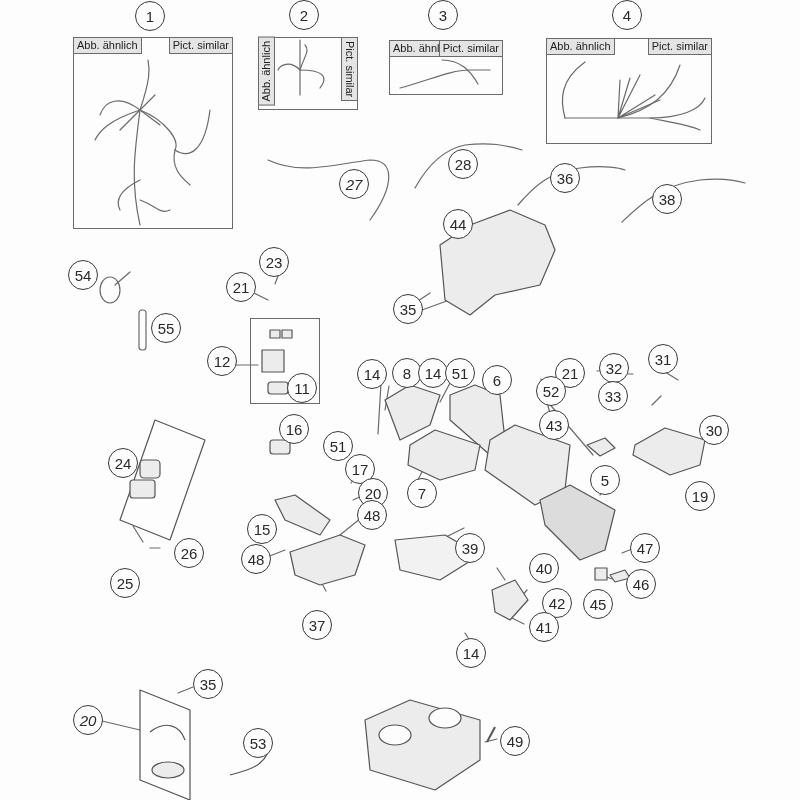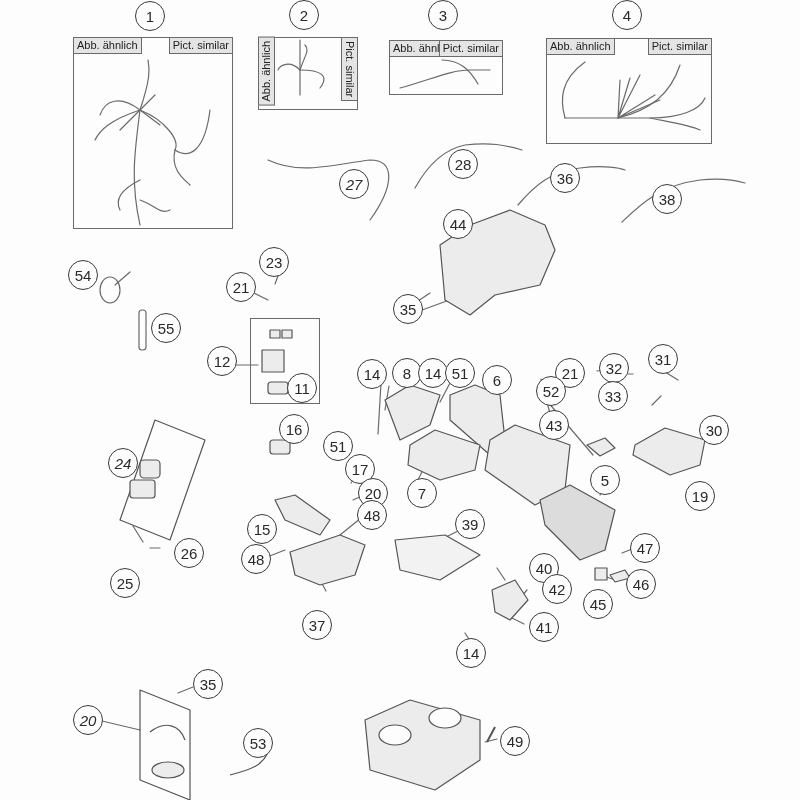--- a/index.html
+++ b/index.html
@@ -172,30 +172,30 @@
   <div class="callout" style="left:663px;top:359px;">31</div>
   <div class="callout" style="left:613px;top:396px;">33</div>
   <div class="callout" style="left:714px;top:430px;">30</div>
   <div class="callout" style="left:700px;top:496px;">19</div>
   <div class="callout" style="left:605px;top:480px;">5</div>
   <div class="callout" style="left:422px;top:493px;">7</div>
   <div class="callout" style="left:294px;top:429px;">16</div>
   <div class="callout" style="left:338px;top:446px;">51</div>
   <div class="callout" style="left:360px;top:469px;">17</div>
   <div class="callout" style="left:373px;top:493px;">20</div>
-  <div class="callout" style="left:123px;top:463px;font-style:italic;">24</div>
+  <div class="callout" style="left:123px;top:463px;">24</div>
   <div class="callout" style="left:189px;top:553px;">26</div>
   <div class="callout" style="left:125px;top:583px;">25</div>
   <div class="callout" style="left:262px;top:529px;">15</div>
   <div class="callout" style="left:256px;top:559px;">48</div>
   <div class="callout" style="left:372px;top:515px;">48</div>
   <div class="callout" style="left:317px;top:602px;margin-top:8px;">37</div>
-  <div class="callout" style="left:470px;top:524px;">39</div>
+  <div class="callout" style="left:470px;top:548px;">39</div>
   <div class="callout" style="left:513px;top:568px;margin-left:16px;">40</div>
-  <div class="callout" style="left:557px;top:589px;">42</div>
+  <div class="callout" style="left:557px;top:603px;">42</div>
   <div class="callout" style="left:544px;top:627px;">41</div>
   <div class="callout" style="left:471px;top:653px;">14</div>
   <div class="callout" style="left:645px;top:548px;">47</div>
   <div class="callout" style="left:641px;top:584px;">46</div>
   <div class="callout" style="left:598px;top:604px;">45</div>
   <div class="callout" style="left:88px;top:720px;font-style:italic;">20</div>
   <div class="callout" style="left:208px;top:684px;">35</div>
   <div class="callout" style="left:258px;top:743px;">53</div>
   <div class="callout" style="left:515px;top:741px;">49</div>
 

